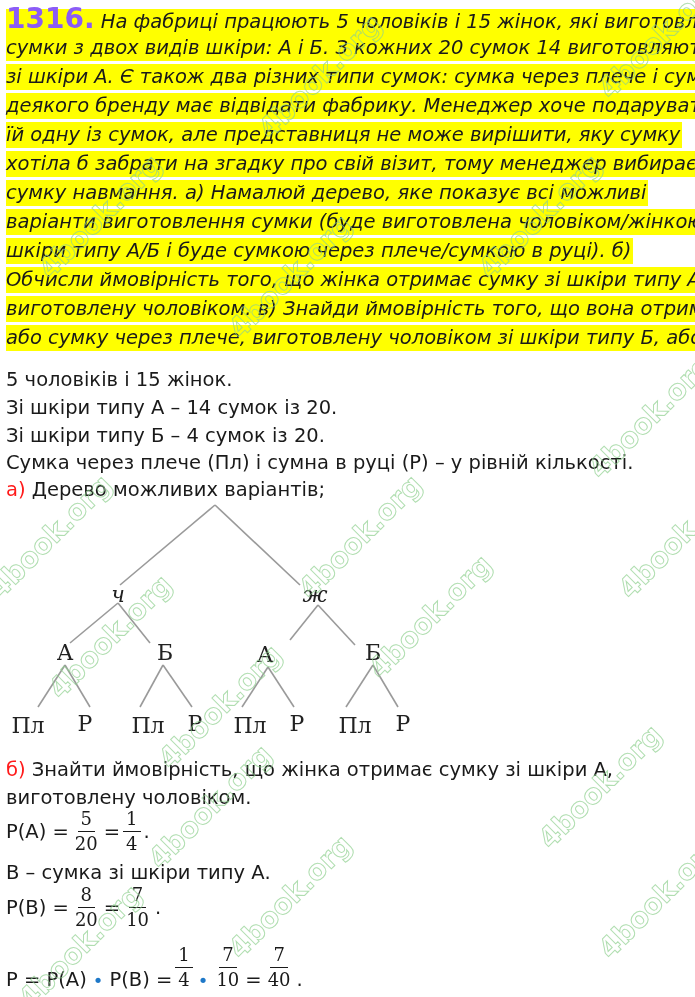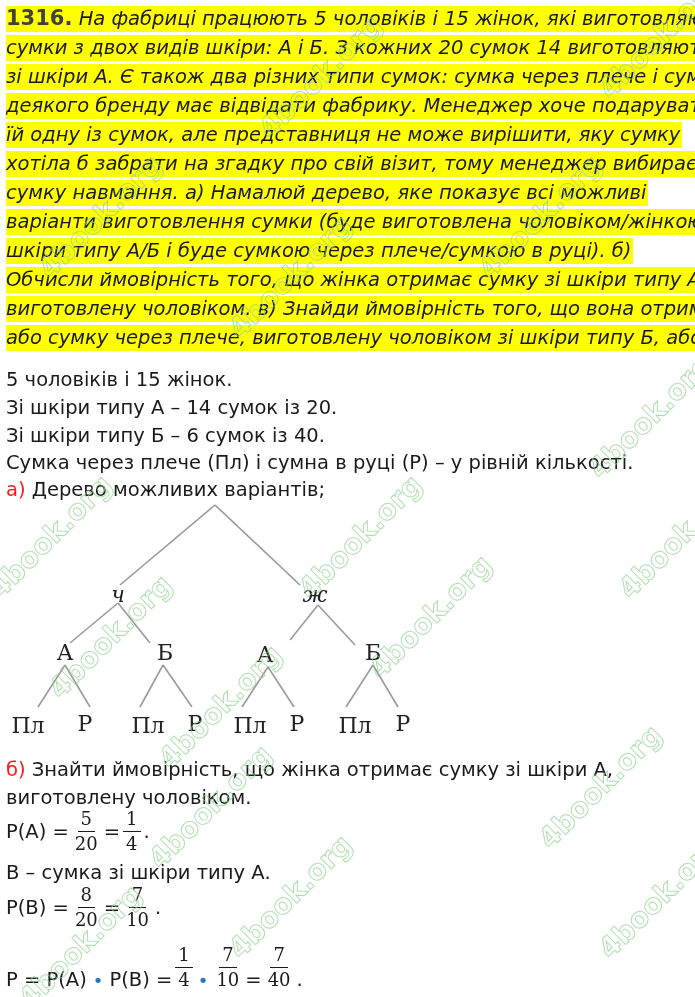--- a/index.html
+++ b/index.html
@@ -7,21 +7,21 @@
     width: 695px; height: 997px; overflow: hidden; position: relative;
     font-family: "DejaVu Sans", "Liberation Sans", sans-serif;
     color: #1a1a1a;
   }
   .problem { position: absolute; left: 6px; top: 4px; width: 686px; }
   .pline {
     display: block; height: 29px; line-height: 29px; margin-bottom: 0;
     font-size: 19.5px; font-style: italic; white-space: nowrap;
   }
   .pline span.hl { background: #ffff00; padding: 1px 2px 2px 0; }
-  .num { color: #404040; font-weight: bold; font-style: normal; font-size: 21px; }
+  .num { color: #8b5cf6; font-weight: bold; font-style: normal; font-size: 28px; }
   .sol { position: absolute; left: 6px; width: 686px; font-size: 19.5px; }
   .sline { position: absolute; left: 0; white-space: nowrap; line-height: 26px; text-align: center; }
   .red { color: #ff1a1a; }
   .tree { position: absolute; left: 0; top: 495px; width: 460px; height: 250px; }
   .frac {
     display: inline-flex; flex-direction: column; align-items: center;
     vertical-align: middle; font-family: "DejaVu Serif", serif; font-size: 18px;
     line-height: 22px; margin: 0 3px;
   }
   .frac .n { border-bottom: 1.5px solid #1a1a1a; padding: 0 3px 1px; }
@@ -48,21 +48,21 @@
   <div class="pline"><span class="hl">варіанти виготовлення сумки (буде виготовлена чоловіком/жінкою зі</span></div>
   <div class="pline"><span class="hl">шкіри типу А/Б і буде сумкою через плече/сумкою в руці). б)</span></div>
   <div class="pline"><span class="hl">Обчисли ймовірність того, що жінка отримає сумку зі шкіри типу А,</span></div>
   <div class="pline"><span class="hl">виготовлену чоловіком. в) Знайди ймовірність того, що вона отримає</span></div>
   <div class="pline"><span class="hl">або сумку через плече, виготовлену чоловіком зі шкіри типу Б, або</span></div>
 </div>
 
 <div class="sol" style="top:0;">
   <div class="sline" style="top:367px;">5 чоловіків і 15 жінок.</div>
   <div class="sline" style="top:395px;">Зі шкіри типу А – 14 сумок із 20.</div>
-  <div class="sline" style="top:423px;">Зі шкіри типу Б – 6 сумок із 40.</div>
+  <div class="sline" style="top:423px;">Зі шкіри типу Б – 4 сумок із 20.</div>
   <div class="sline" style="top:450px;">Сумка через плече (Пл) і сумна в руці (Р) – у рівній кількості.</div>
   <div class="sline" style="top:477px;"><span class="red">а)</span><span> Дерево можливих варіантів;</span></div>
 
   <div class="sline" style="top:757px;"><span class="red">б)</span><span> Знайти ймовірність, що жінка отримає сумку зі шкіри А,</span></div>
   <div class="sline" style="top:785px;">виготовлену чоловіком.</div>
 
   <div class="formula" style="top:808px;">
     <span>P(A) =</span>
     <span class="frac">
         <span class="n">5</span>

